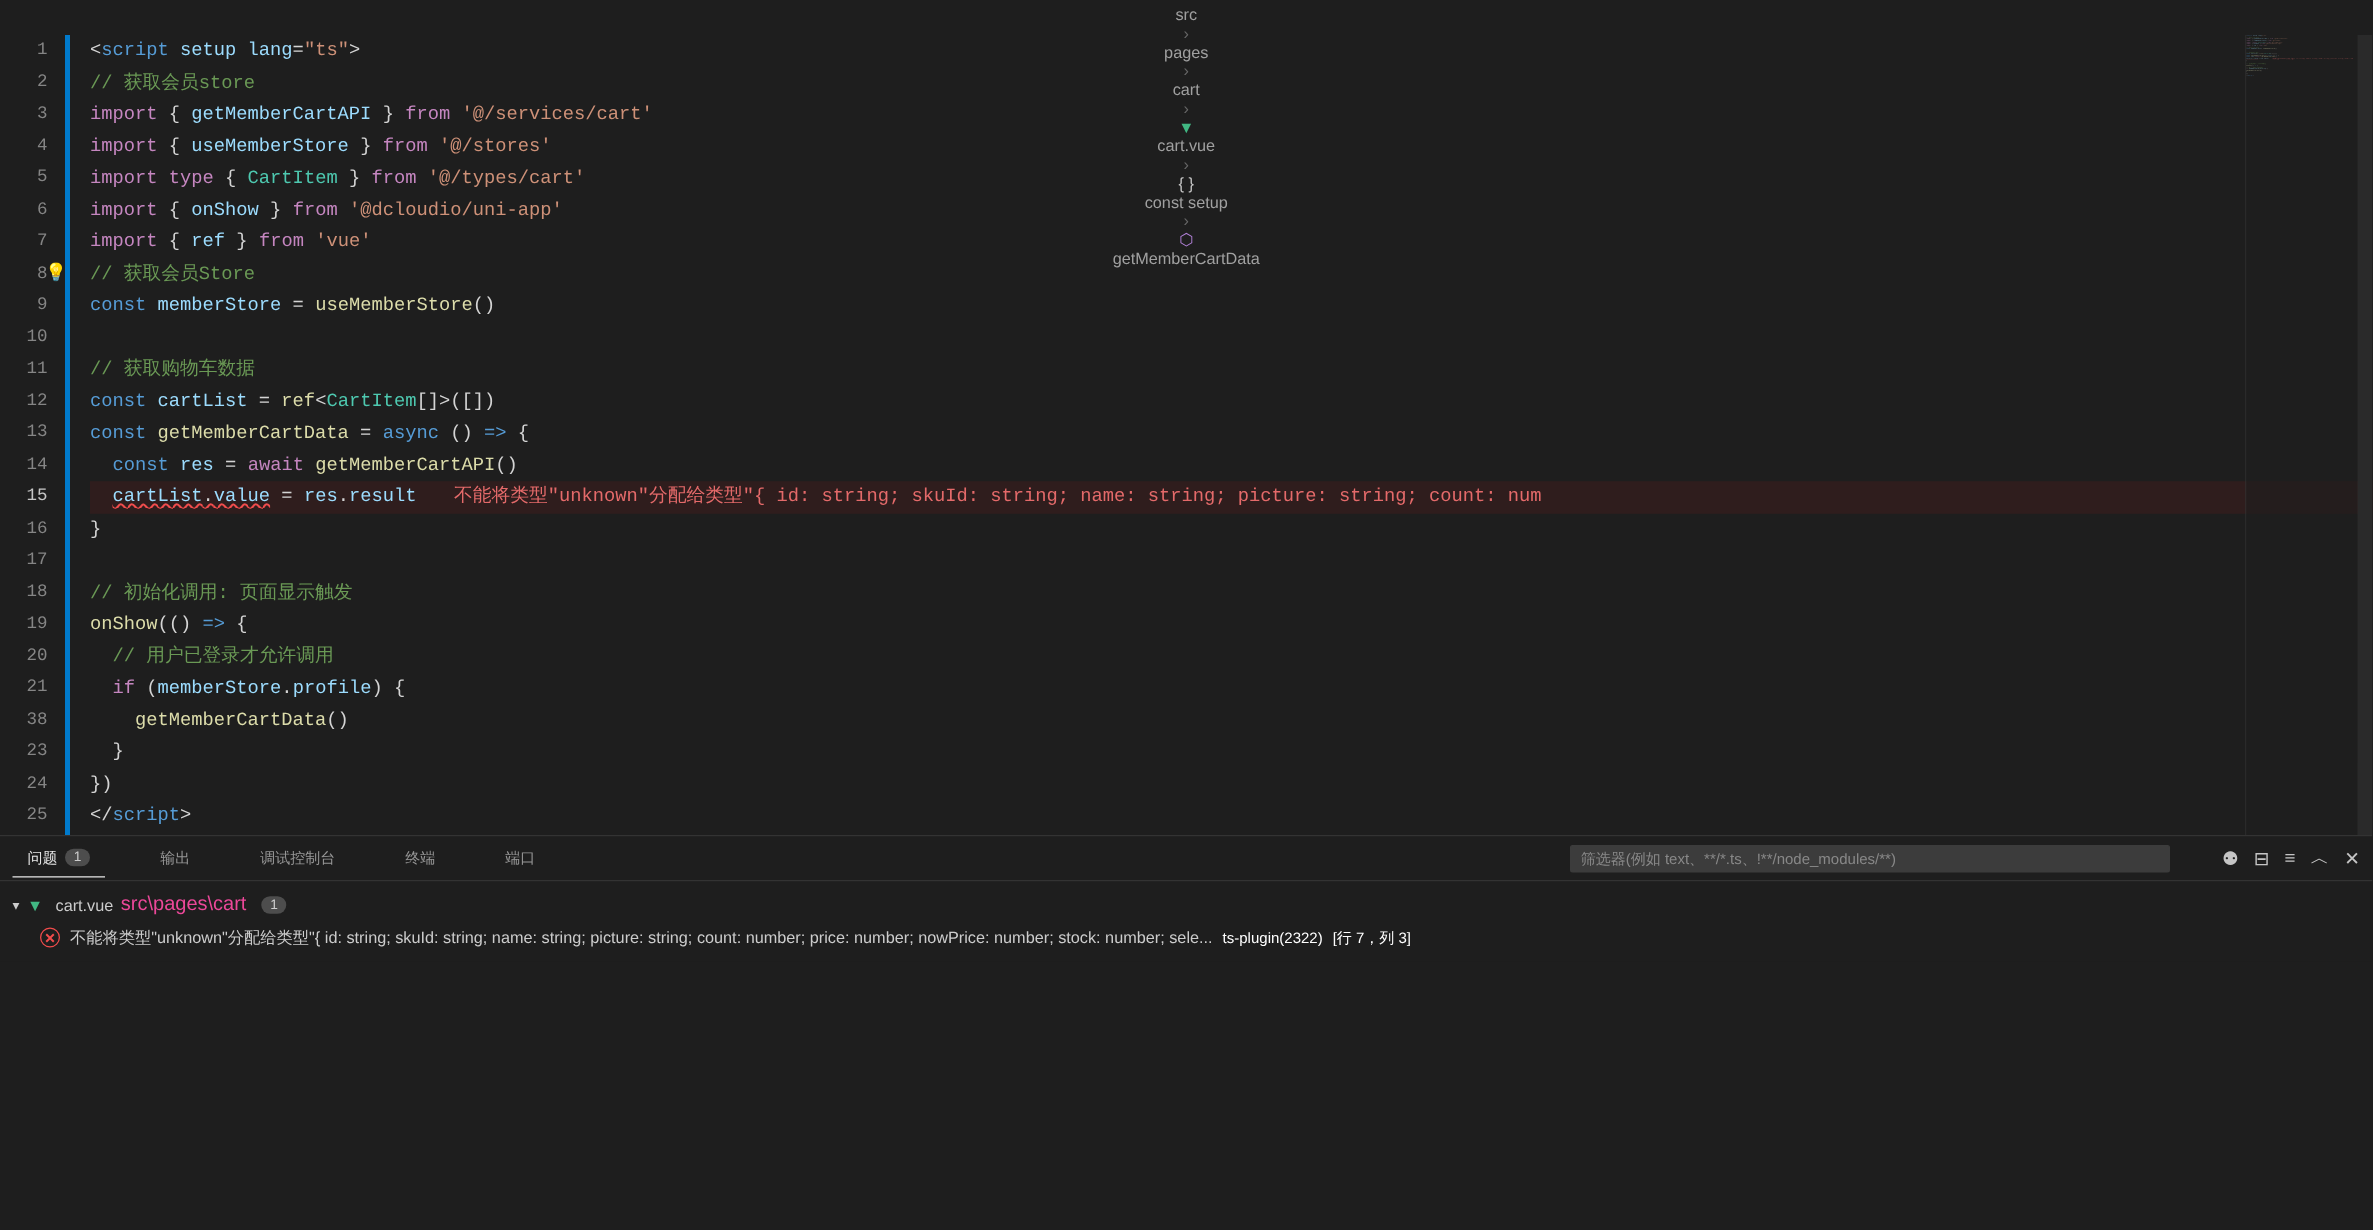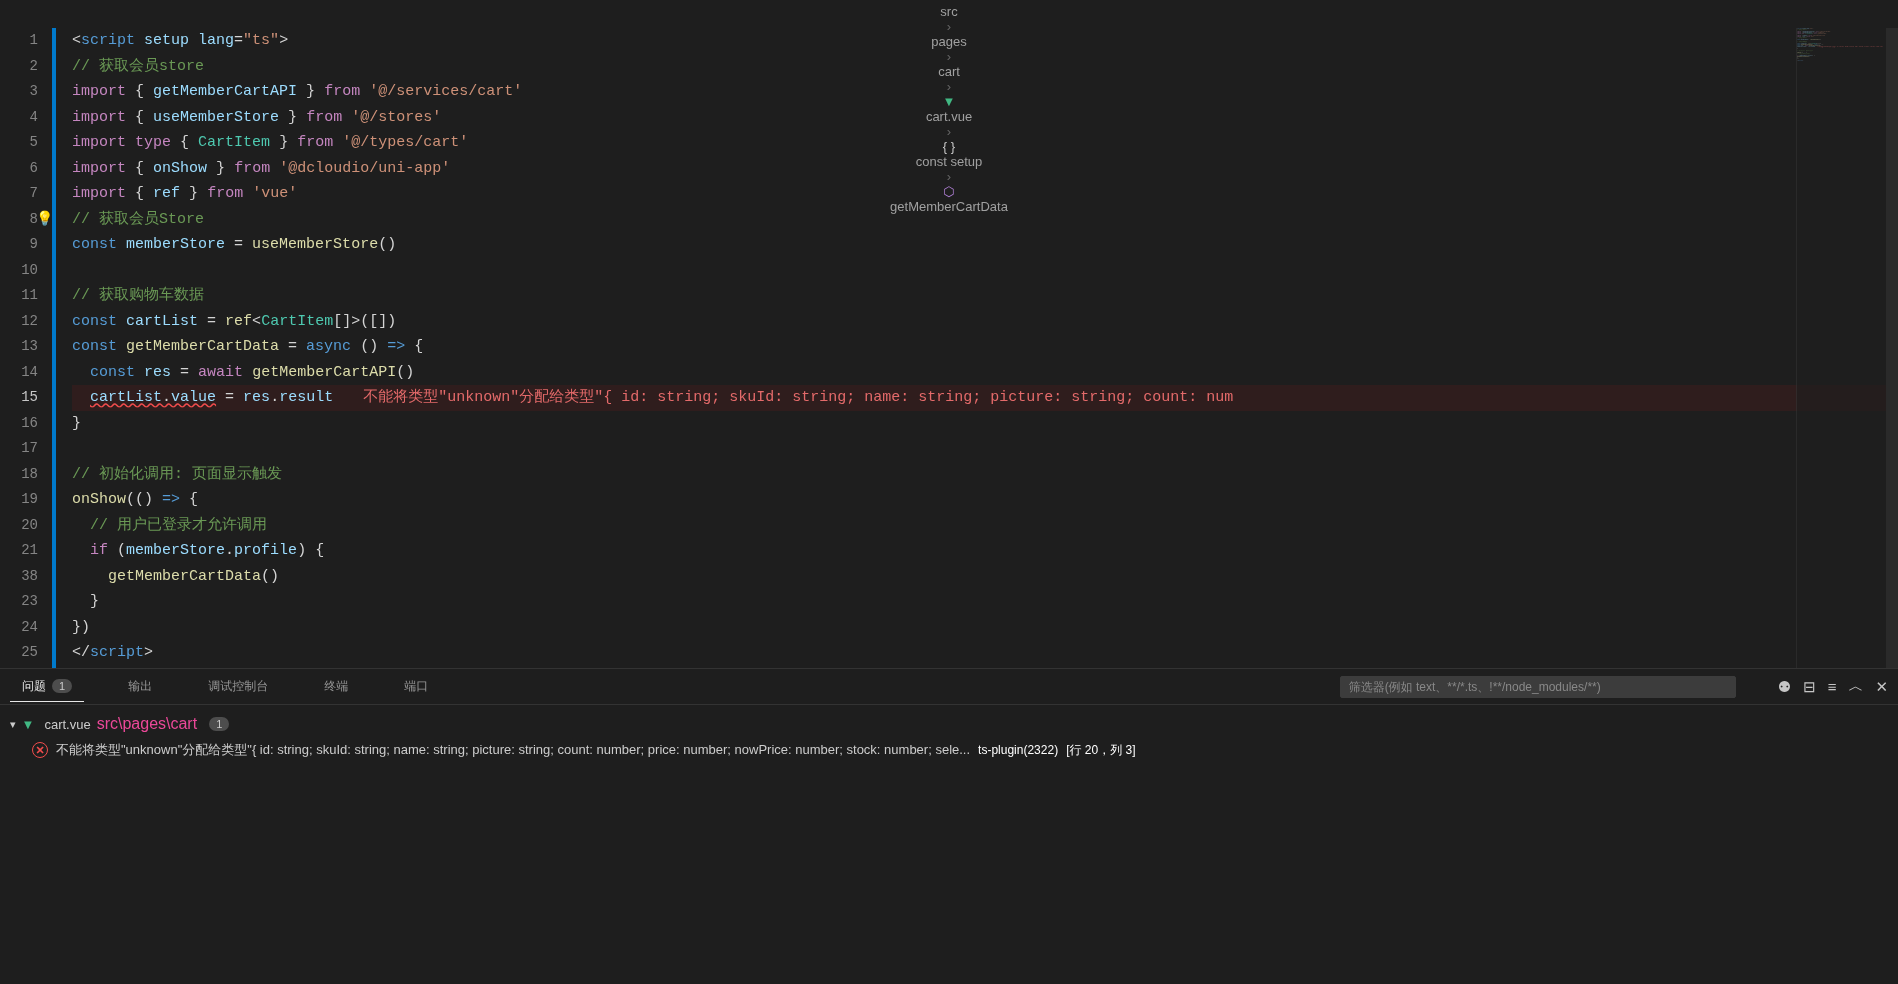--- a/index.html
+++ b/index.html
@@ -146,21 +146,21 @@
   padding: 1px 7px;
   font-size: 11px;
   margin-left: 6px;
 }
 .filter-box {
   margin-left: auto;
   background: #3c3c3c;
   border: 1px solid #3c3c3c;
   color: #cccccc;
   padding: 3px 8px;
-  width: 396px;
+  width: 480px;
   font-size: 12px;
   border-radius: 2px;
 }
 .filter-box::placeholder { color: #888; }
 .panel-actions {
   display: flex;
   gap: 12px;
   margin-left: 10px;
   color: #c5c5c5;
   align-items: center;
@@ -306,16 +306,16 @@
       <span class="chev">▾</span>
       <span class="vue-icon">▼</span>
       <span>cart.vue</span>
       <span class="dim">src\pages\cart</span>
       <span class="badge">1</span>
     </div>
     <div class="problem-item">
       <span class="err-icon">✕</span>
       <span>不能将类型"unknown"分配给类型"{ id: string; skuId: string; name: string; picture: string; count: number; price: number; nowPrice: number; stock: number; sele...</span>
       <span class="dim">ts-plugin(2322)</span>
-      <span class="dim">[行 20，列 3]</span>
+      <span class="dim">[行 7，列 3]</span>
     </div>
   </div>
 </div>
 
 </body></html>

